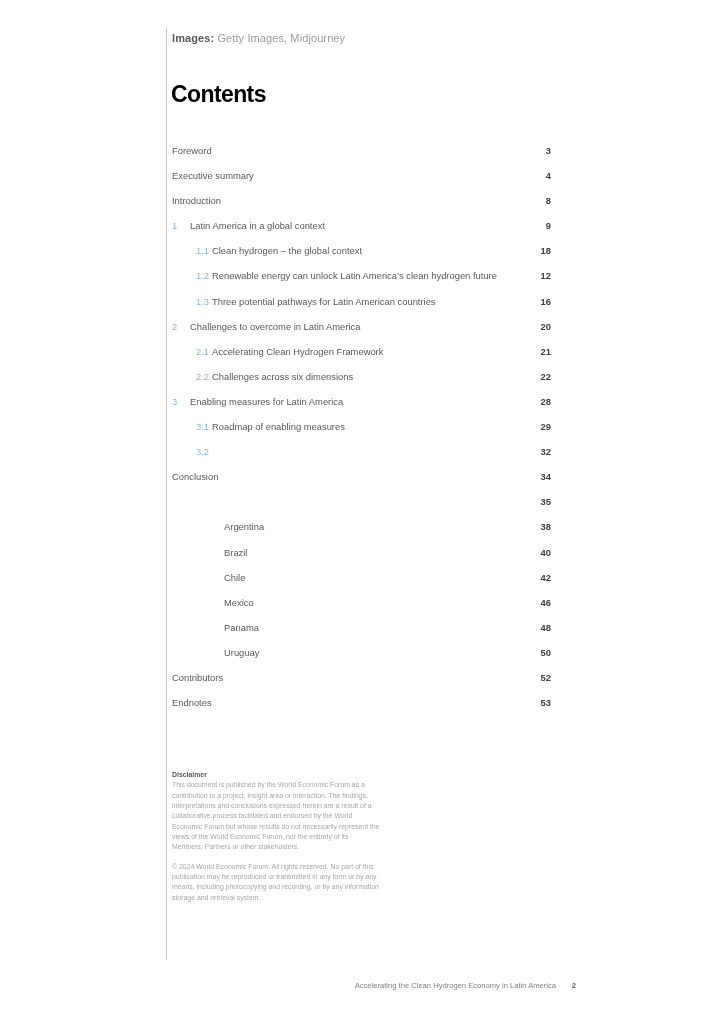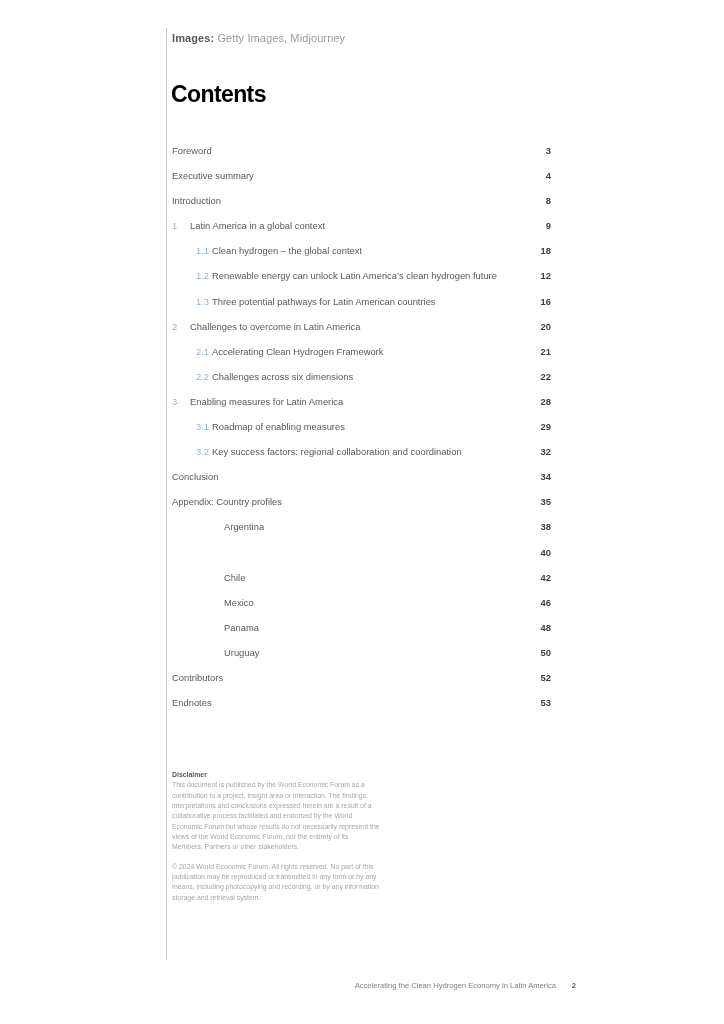--- a/index.html
+++ b/index.html
@@ -219,36 +219,35 @@
         <span class="label">Enabling measures for Latin America</span>
         <span class="pageno">28</span>
       </div>
       <div class="toc-row lvl-1 numbered">
         <span class="num">3.1</span>
         <span class="label">Roadmap of enabling measures</span>
         <span class="pageno">29</span>
       </div>
       <div class="toc-row lvl-1 numbered">
         <span class="num">3.2</span>
-        <span class="label">Key success factors: regional collaboration and coordination</span>
         <span class="pageno">32</span>
       </div>
       <div class="toc-row lvl-0">
         <span class="label">Conclusion</span>
         <span class="pageno">34</span>
       </div>
       <div class="toc-row lvl-0">
-        <span class="label">Appendix: Country profiles</span>
         <span class="pageno">35</span>
       </div>
       <div class="toc-row lvl-2">
         <span class="label">Argentina</span>
         <span class="pageno">38</span>
       </div>
       <div class="toc-row lvl-2">
+        <span class="label">Brazil</span>
         <span class="pageno">40</span>
       </div>
       <div class="toc-row lvl-2">
         <span class="label">Chile</span>
         <span class="pageno">42</span>
       </div>
       <div class="toc-row lvl-2">
         <span class="label">Mexico</span>
         <span class="pageno">46</span>
       </div>

